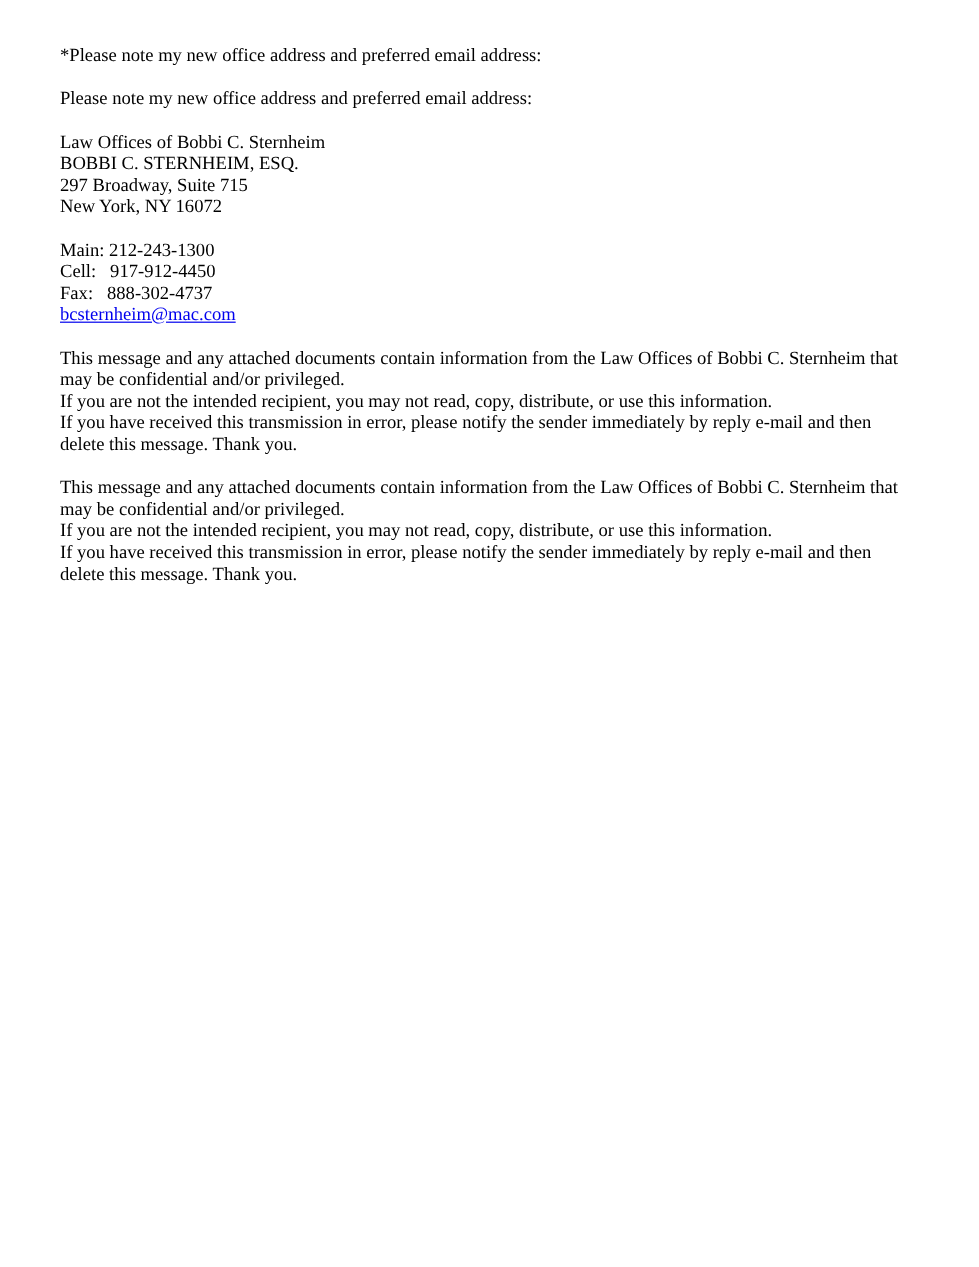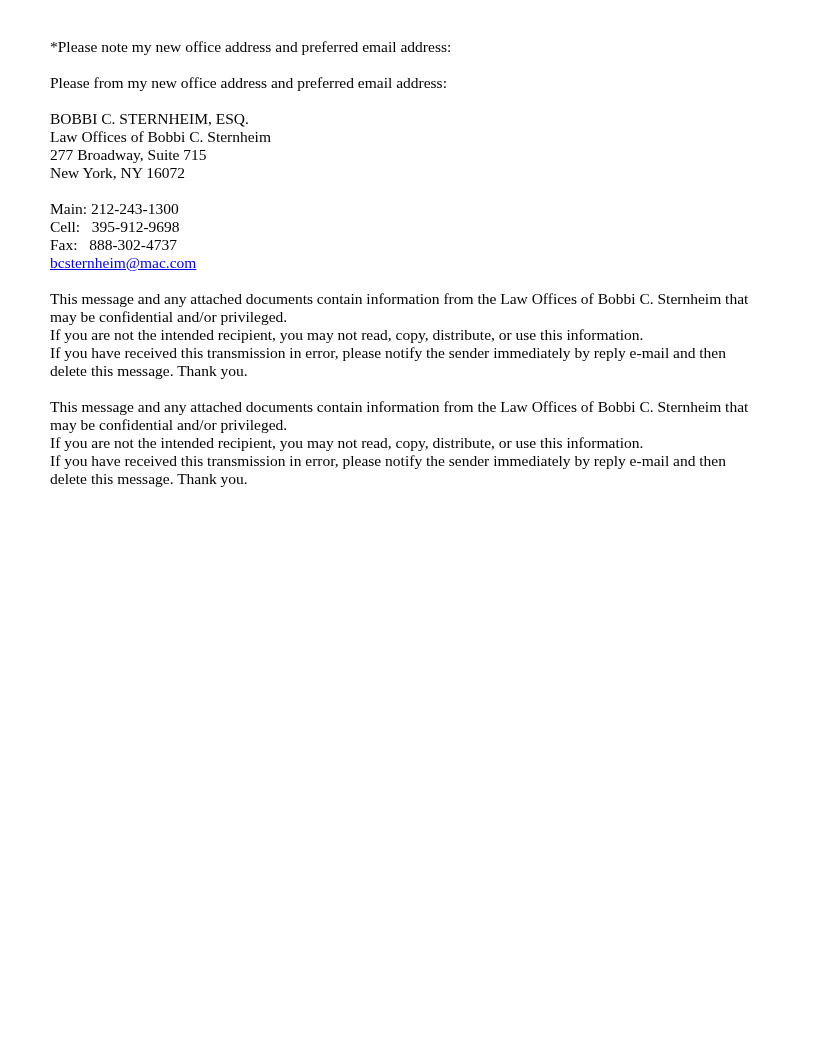--- a/index.html
+++ b/index.html
@@ -44,33 +44,33 @@
 </head>
 <body>
 
 <div class="page">
 
   <div class="block">
     <div class="line">*Please note my new office address and preferred email address:</div>
   </div>
 
   <div class="block">
-    <div class="line">Please from my new office address and preferred email address:</div>
+    <div class="line">Please note my new office address and preferred email address:</div>
   </div>
 
   <div class="block">
+    <div class="line">Law Offices of Bobbi C. Sternheim</div>
     <div class="line">BOBBI C. STERNHEIM, ESQ.</div>
-    <div class="line">Law Offices of Bobbi C. Sternheim</div>
-    <div class="line">277 Broadway, Suite 715</div>
+    <div class="line">297 Broadway, Suite 715</div>
     <div class="line">New York, NY 16072</div>
   </div>
 
   <div class="block">
     <div class="line">Main: 212-243-1300</div>
-    <div class="line">Cell:   395-912-9698</div>
+    <div class="line">Cell:   917-912-4450</div>
     <div class="line">Fax:   888-302-4737</div>
     <div class="line"><a href="#" class="email-link">bcsternheim@mac.com</a></div>
   </div>
 
   <div class="block">
     <div class="line">This message and any attached documents contain information from the Law Offices of Bobbi C. Sternheim that may be confidential and/or privileged.</div>
     <div class="line">If you are not the intended recipient, you may not read, copy, distribute, or use this information.</div>
     <div class="line">If you have received this transmission in error, please notify the sender immediately by reply e-mail and then delete this message. Thank you.</div>
   </div>
 

